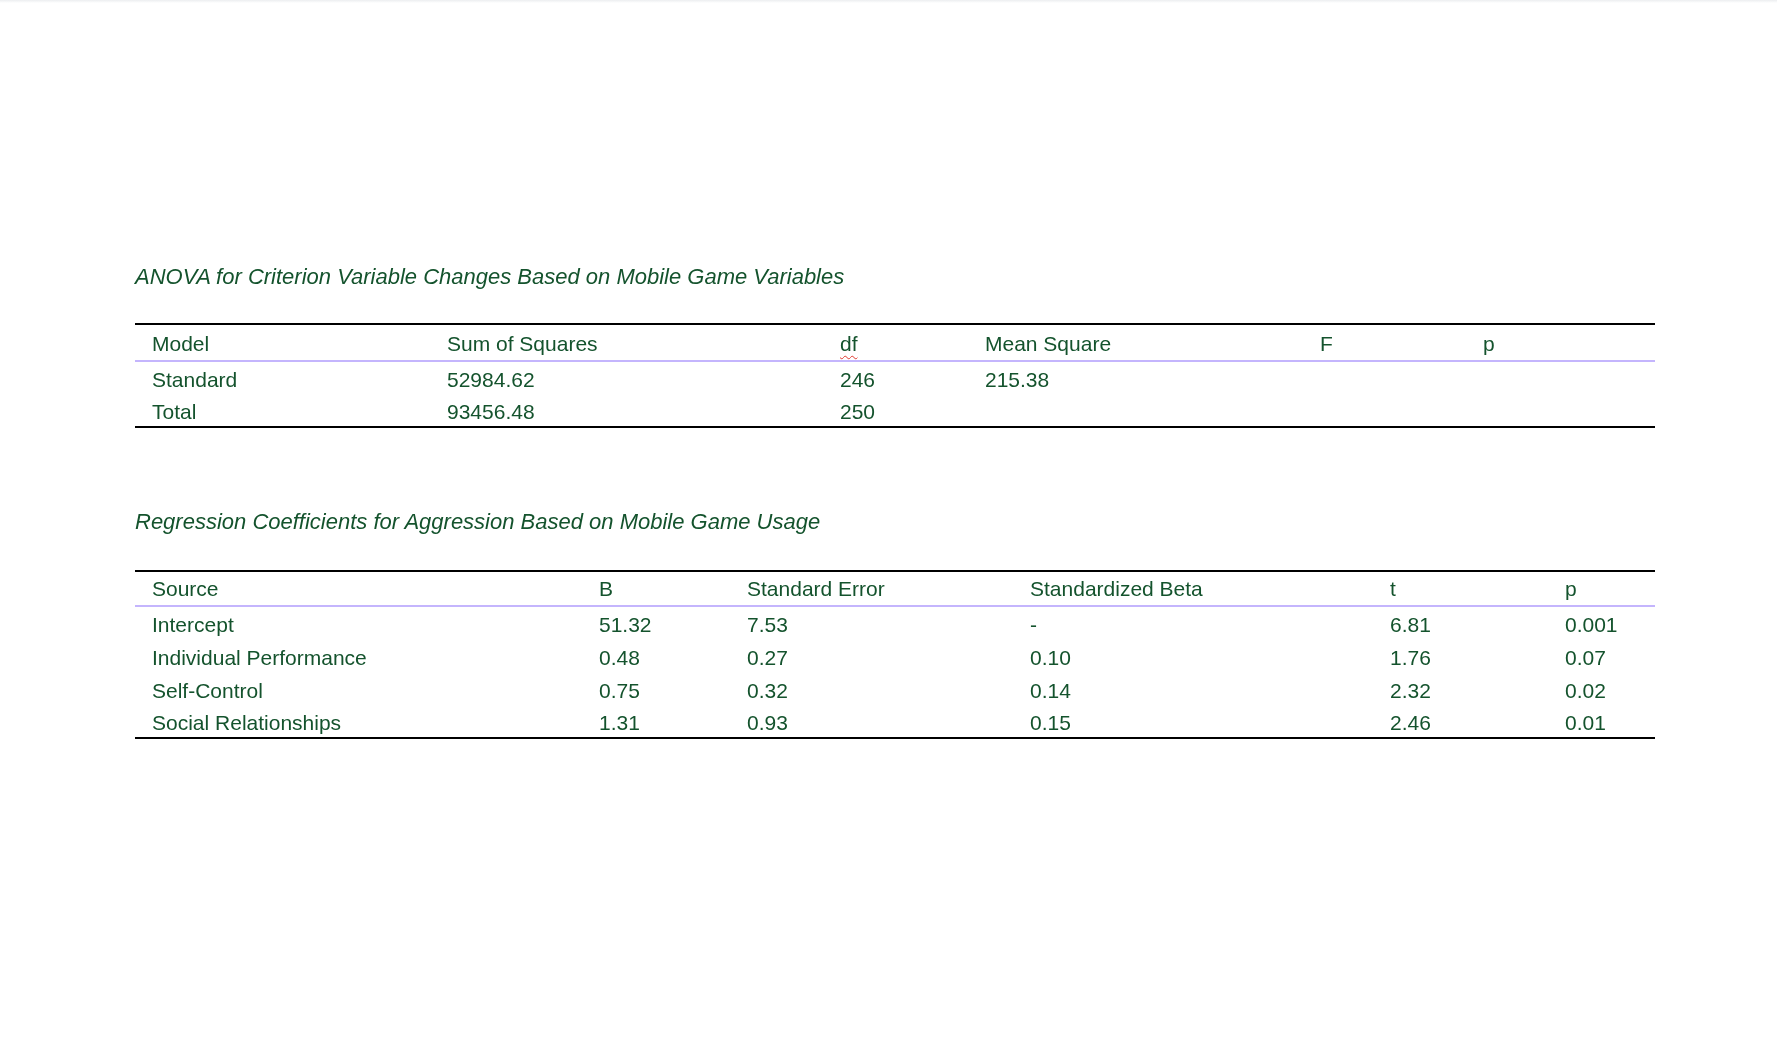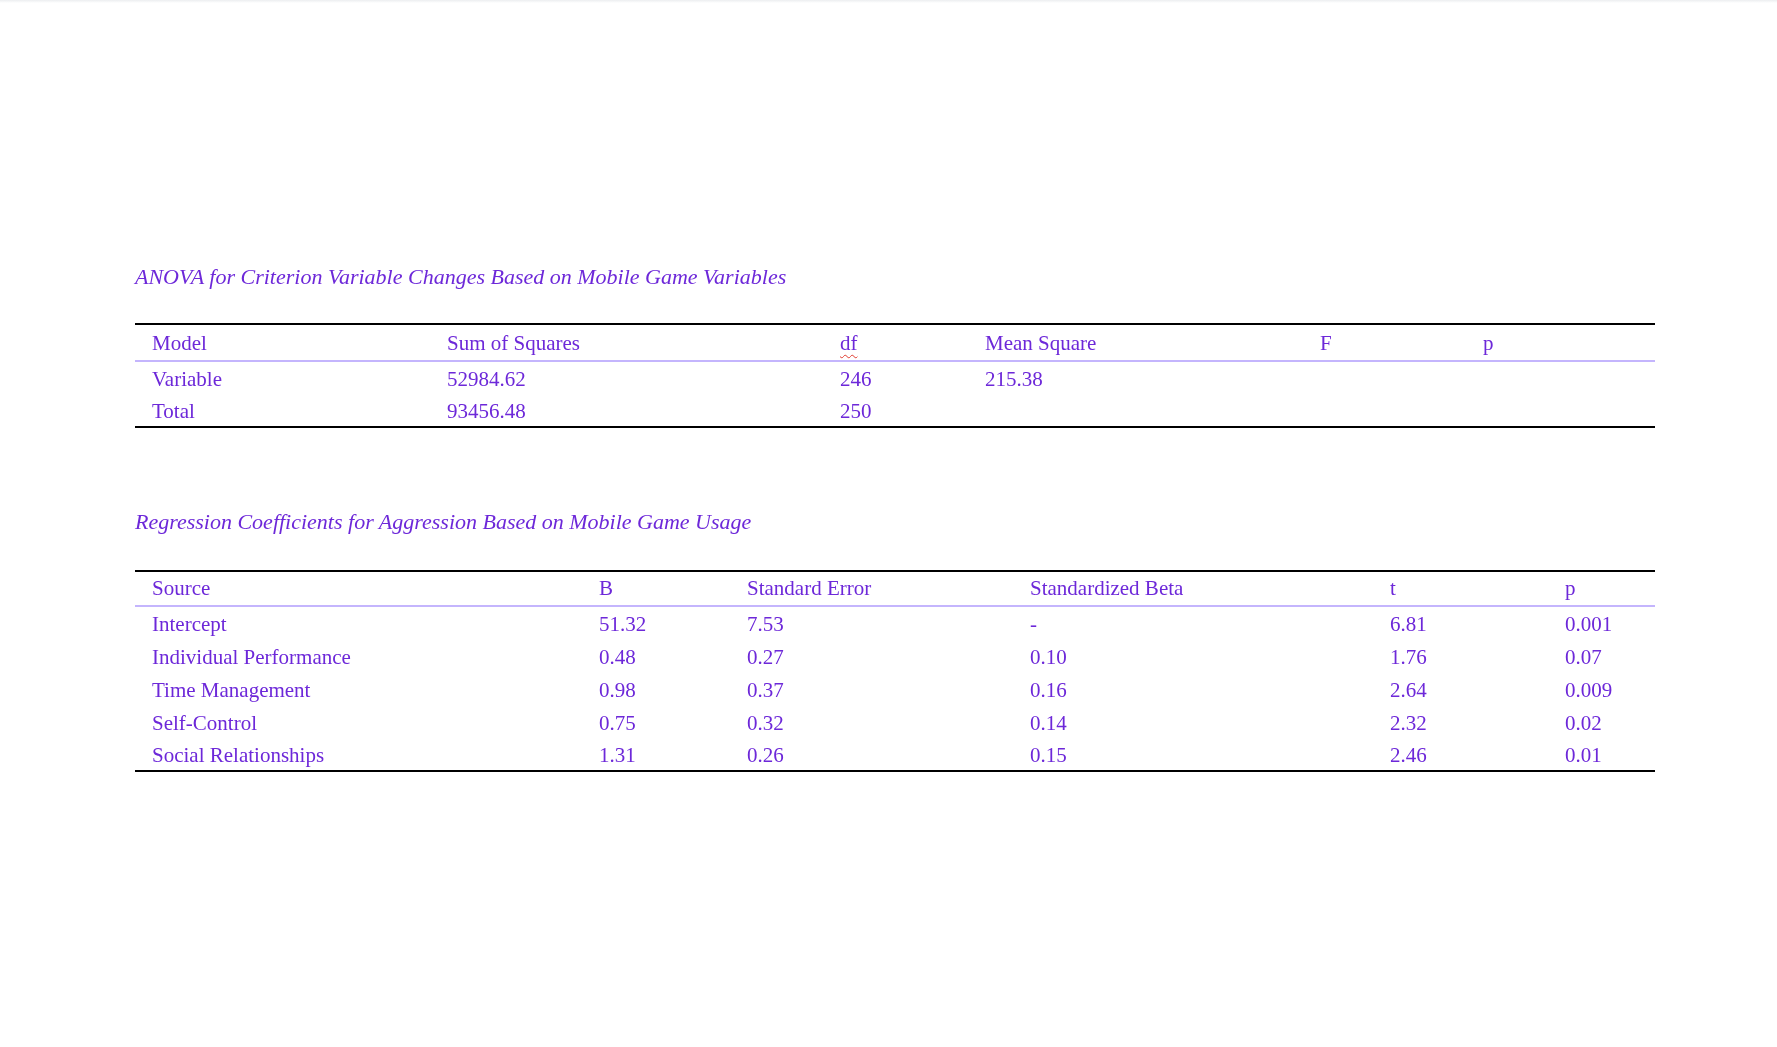--- a/index.html
+++ b/index.html
@@ -6,22 +6,22 @@
     margin: 0;
     padding: 0;
     background: #ffffff;
   }
   #page {
     position: relative;
     width: 1777px;
     height: 1047px;
     background: #ffffff;
     overflow: hidden;
-    font-family: Liberation Serif, serif;
-    color: #6d28d9;
+    font-family: Liberation Sans, sans-serif;
+    color: #14532d;
   }
   #top-edge {
     position: absolute;
     left: 0; top: 0;
     width: 100%; height: 3px;
     background: linear-gradient(#eceef0, #ffffff);
   }
   .doc-title {
     position: absolute;
     left: 135px;
@@ -91,21 +91,21 @@
         <th>Model</th>
         <th>Sum of Squares</th>
         <th><span class="squiggle">df</span></th>
         <th>Mean Square</th>
         <th>F</th>
         <th>p</th>
       </tr>
     </thead>
     <tbody>
       <tr>
-        <td>Variable</td>
+        <td>Standard</td>
         <td>52984.62</td>
         <td>246</td>
         <td>215.38</td>
         <td></td>
         <td></td>
       </tr>
       <tr>
         <td>Total</td>
         <td>93456.48</td>
         <td>250</td>
@@ -148,38 +148,30 @@
       </tr>
       <tr>
         <td>Individual Performance</td>
         <td>0.48</td>
         <td>0.27</td>
         <td>0.10</td>
         <td>1.76</td>
         <td>0.07</td>
       </tr>
       <tr>
-        <td>Time Management</td>
-        <td>0.98</td>
-        <td>0.37</td>
-        <td>0.16</td>
-        <td>2.64</td>
-        <td>0.009</td>
-      </tr>
-      <tr>
         <td>Self-Control</td>
         <td>0.75</td>
         <td>0.32</td>
         <td>0.14</td>
         <td>2.32</td>
         <td>0.02</td>
       </tr>
       <tr>
         <td>Social Relationships</td>
         <td>1.31</td>
-        <td>0.26</td>
+        <td>0.93</td>
         <td>0.15</td>
         <td>2.46</td>
         <td>0.01</td>
       </tr>
     </tbody>
   </table>
 </div>
 
 </body></html>

